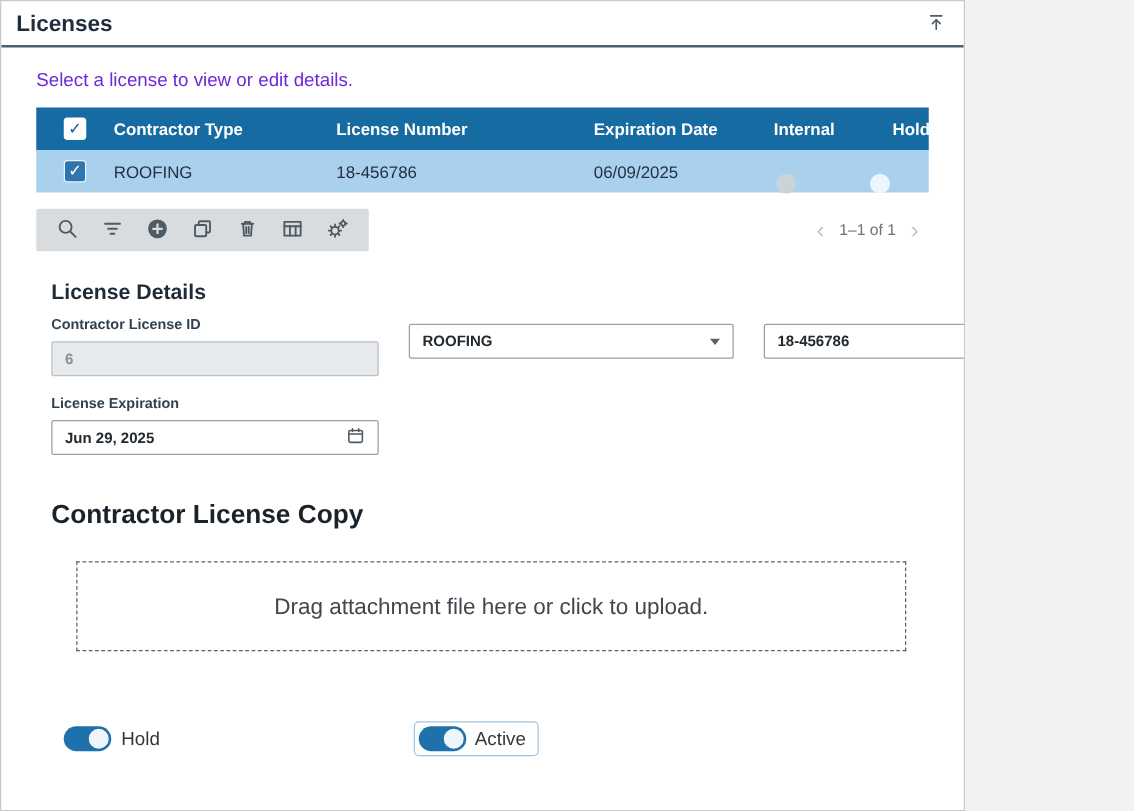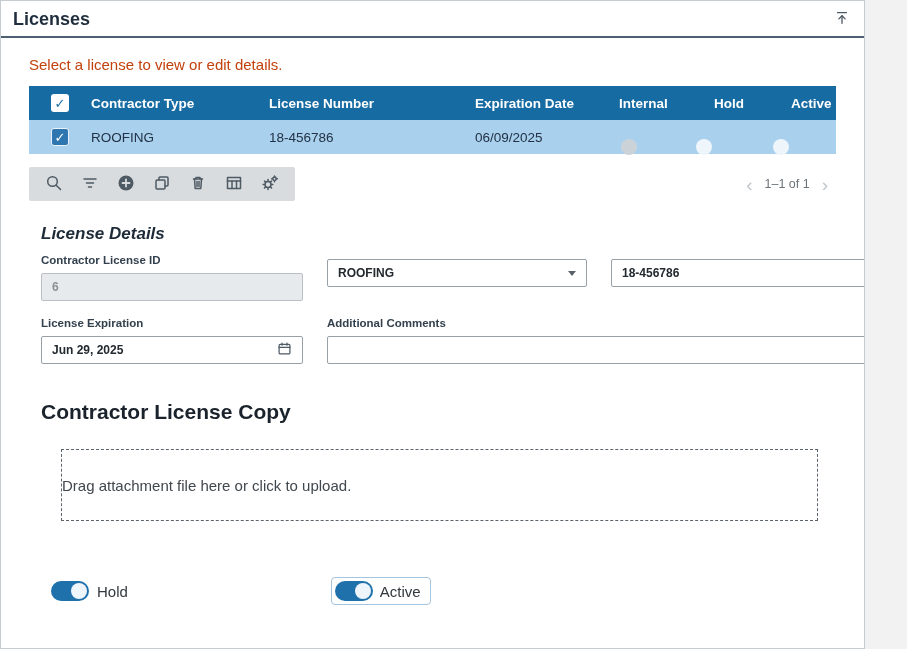--- a/index.html
+++ b/index.html
@@ -2,37 +2,37 @@
 <html><head>
 <meta charset="utf-8">
 <style>
   * { box-sizing: border-box; margin: 0; padding: 0; }
   body {
     font-family: "Liberation Sans", "DejaVu Sans", sans-serif;
     background: #f2f2f2;
     -webkit-font-smoothing: antialiased;
   }
   .panel {
-    width: 865px; height: 649px;
+    width: 772px; height: 649px;
     background: #fff;
     border: 1px solid #c6cbcf;
     overflow: hidden;
     position: relative;
   }
   
   .panel-header {
     display: flex; justify-content: space-between; align-items: center;
     padding: 7px 12px 5px 12px;
     border-bottom: 2px solid #4d5f72;
   }
   .panel-title { font-size: 18px; font-weight: bold; color: #1f2d3d; }
   .icon-btn { background: none; border: none; cursor: pointer; padding: 2px; display: flex; align-items: center; }
   
   .content { padding: 0 28px; }
-  .instruction { margin-top: 18px; font-size: 15px; color: #c2410c; }
+  .instruction { margin-top: 18px; font-size: 15px; color: #6d28d9; }
   
   .tbl { margin-top: 13px; }
   .tbl-header, .tbl-row {
     display: grid;
     grid-template-columns: 62px 178px 206px 144px 95px 77px 1fr;
     align-items: center;
     height: 34px;
     font-size: 13.5px;
   }
   .tbl-header { background: #176ba3; color: #fff; font-weight: bold; }
@@ -64,21 +64,21 @@
     background: #d9dcde; border-radius: 2px;
     display: flex; align-items: center; gap: 6px;
     padding: 5px 10px; height: 34px;
   }
   .tool-btn { background: none; border: none; cursor: pointer; padding: 3px 6px; display: flex; align-items: center; }
   .pagination { display: flex; align-items: center; gap: 10px; padding-right: 6px; }
   .page-chevron { background: none; border: none; font-size: 19px; color: #c0c5c9; cursor: pointer; line-height: 1; padding: 0 2px; }
   .page-label { font-size: 12.5px; color: #6c7379; }
   
   .details { padding: 0 9px 0 12px; }
-  .section-heading { margin-top: 23px; font-size: 17px; font-weight: bold; color: #1d2a37; font-style: italic; }
+  .section-heading { margin-top: 23px; font-size: 17px; font-weight: bold; color: #1d2a37; }
   .form-grid {
     display: grid; grid-template-columns: 262px 260px 260px;
     column-gap: 24px; margin-top: 10px;
   }
   .field { display: flex; flex-direction: column; }
   .field-label-row { display: flex; justify-content: space-between; align-items: baseline; min-height: 14px; }
   .field-label { font-size: 11.5px; font-weight: bold; color: #33414e; }
   .required { font-size: 11.5px; font-weight: bold; color: #c22f2f; margin-left: 3px; }
   .counter { font-size: 12px; color: #555b61; }
   .input, .select, .date-input {
@@ -91,22 +91,22 @@
   input.input { display: inline-block; line-height: 26px; }
   .input:disabled, .input.disabled { background: #e7eaed; color: #8a9096; border-color: #b9bfc5; }
   .select, .date-input { justify-content: space-between; cursor: pointer; }
   .caret { width: 0; height: 0; border-left: 4px solid transparent; border-right: 4px solid transparent; border-top: 5px solid #5a6269; }
   .span2 { grid-column: span 2; }
   
   .copy-heading { margin-top: 36px; font-size: 21px; font-weight: bold; color: #1a222b; padding-left: 12px; }
   .dropzone {
     margin: 25px 18px 0 32px; height: 72px;
     border: 1px dashed #5c636a;
-    display: flex; align-items: center; justify-content: flex-start;
-    font-size: 15px; color: #40474e; cursor: pointer;
+    display: flex; align-items: center; justify-content: center;
+    font-size: 18px; color: #40474e; cursor: pointer;
   }
   
   .bottom-row { margin-top: 56px; display: flex; align-items: center; padding-left: 22px; }
   .toggle-group { display: flex; align-items: center; gap: 8px; }
   .toggle-label { font-size: 15px; color: #32383e; }
   .focus-ring {
     border: 1px solid #a5c4dd; border-radius: 4px;
     padding: 3px 9px 3px 3px; margin-left: 203px;
     display: inline-flex; align-items: center; gap: 7px; background: #fff;
   }
@@ -278,26 +278,20 @@
               <svg class="ic" width="15" height="15" viewBox="0 0 18 18">
                 <rect x="2.5" y="4" width="13" height="11.5" rx="1.5"></rect>
                 <line x1="2.5" y1="7.5" x2="15.5" y2="7.5"></line>
                 <line x1="6" y1="2.5" x2="6" y2="5"></line>
                   <line x1="12" y1="2.5" x2="12" y2="5"></line>
               </svg>
             </span>
           </div>
         </div>
 
-        <div class="field span2">
-          <div class="field-label-row">
-            <span class="field-label">Additional Comments</span>
-          </div>
-          <input class="input" value="" style="">
-        </div>
       </div>
     </div>
 
     <div class="copy-heading">Contractor License Copy</div>
     <div class="dropzone">
       <span>Drag attachment file here or click to upload.</span>
     </div>
 
     <div class="bottom-row">
       <div class="toggle-group">

